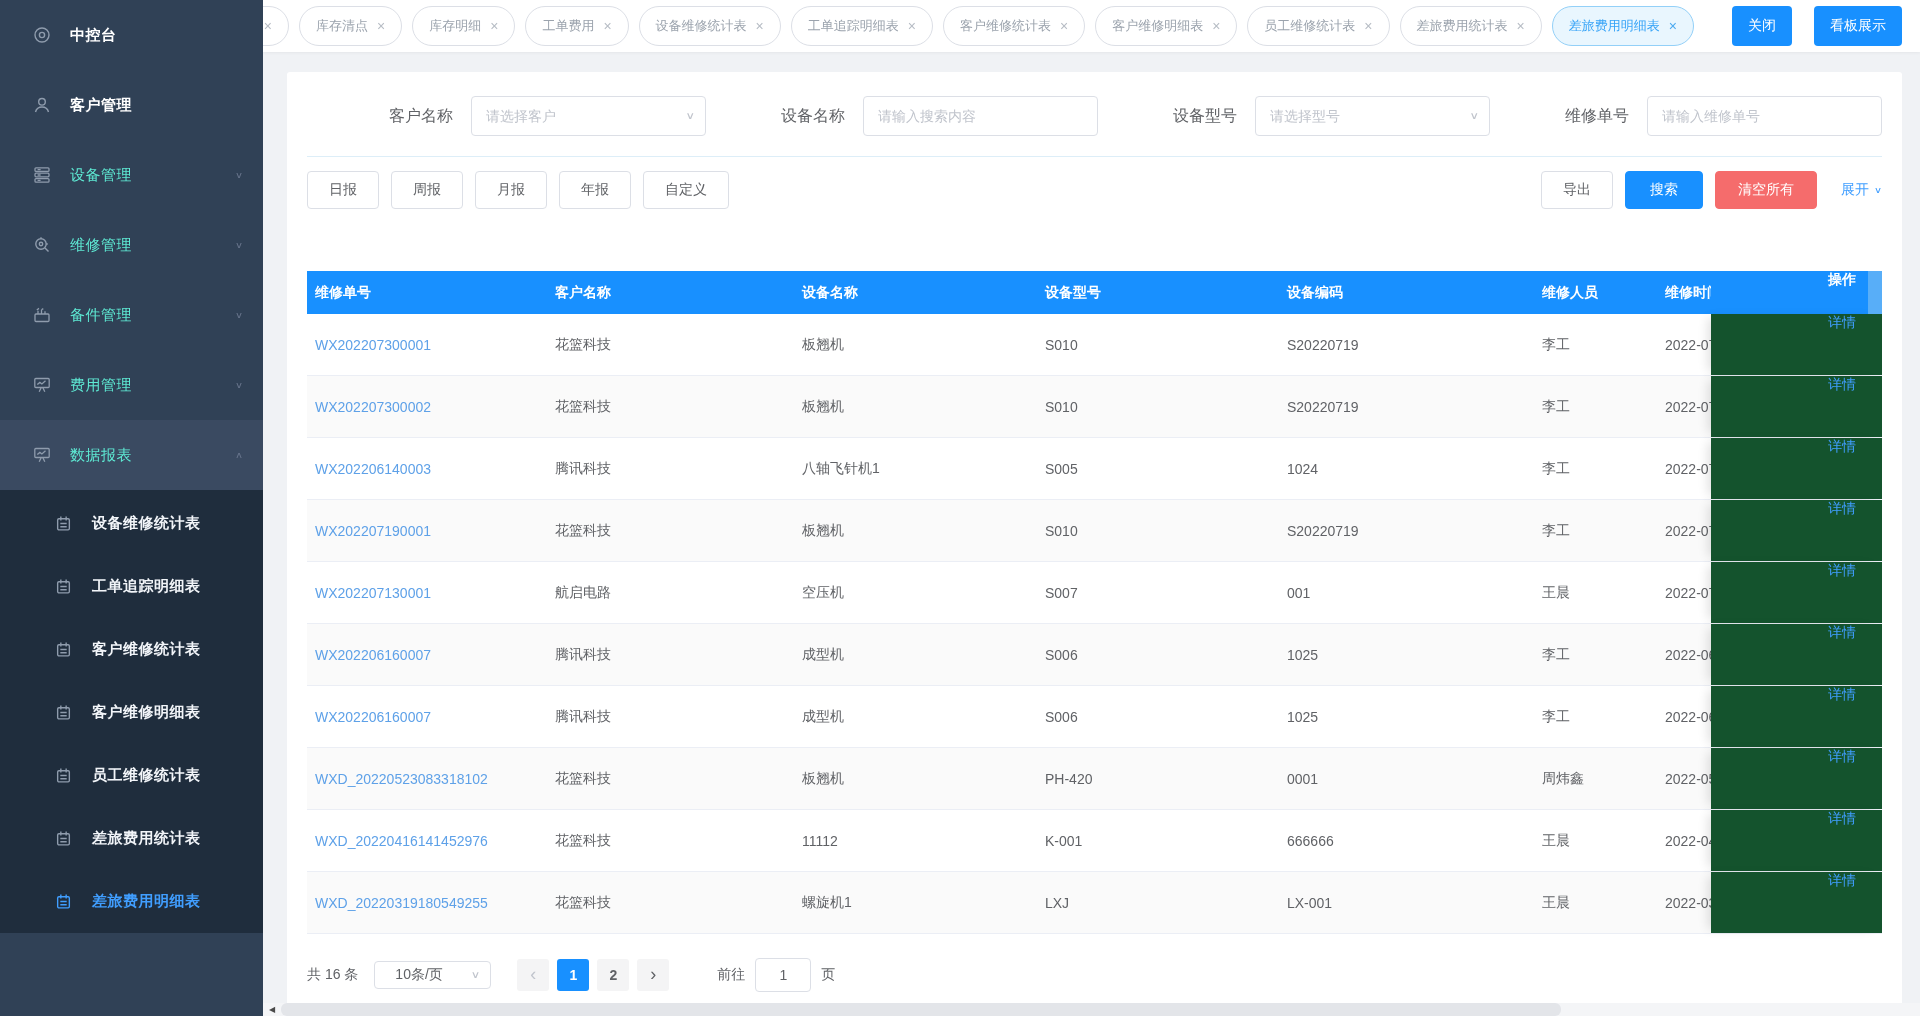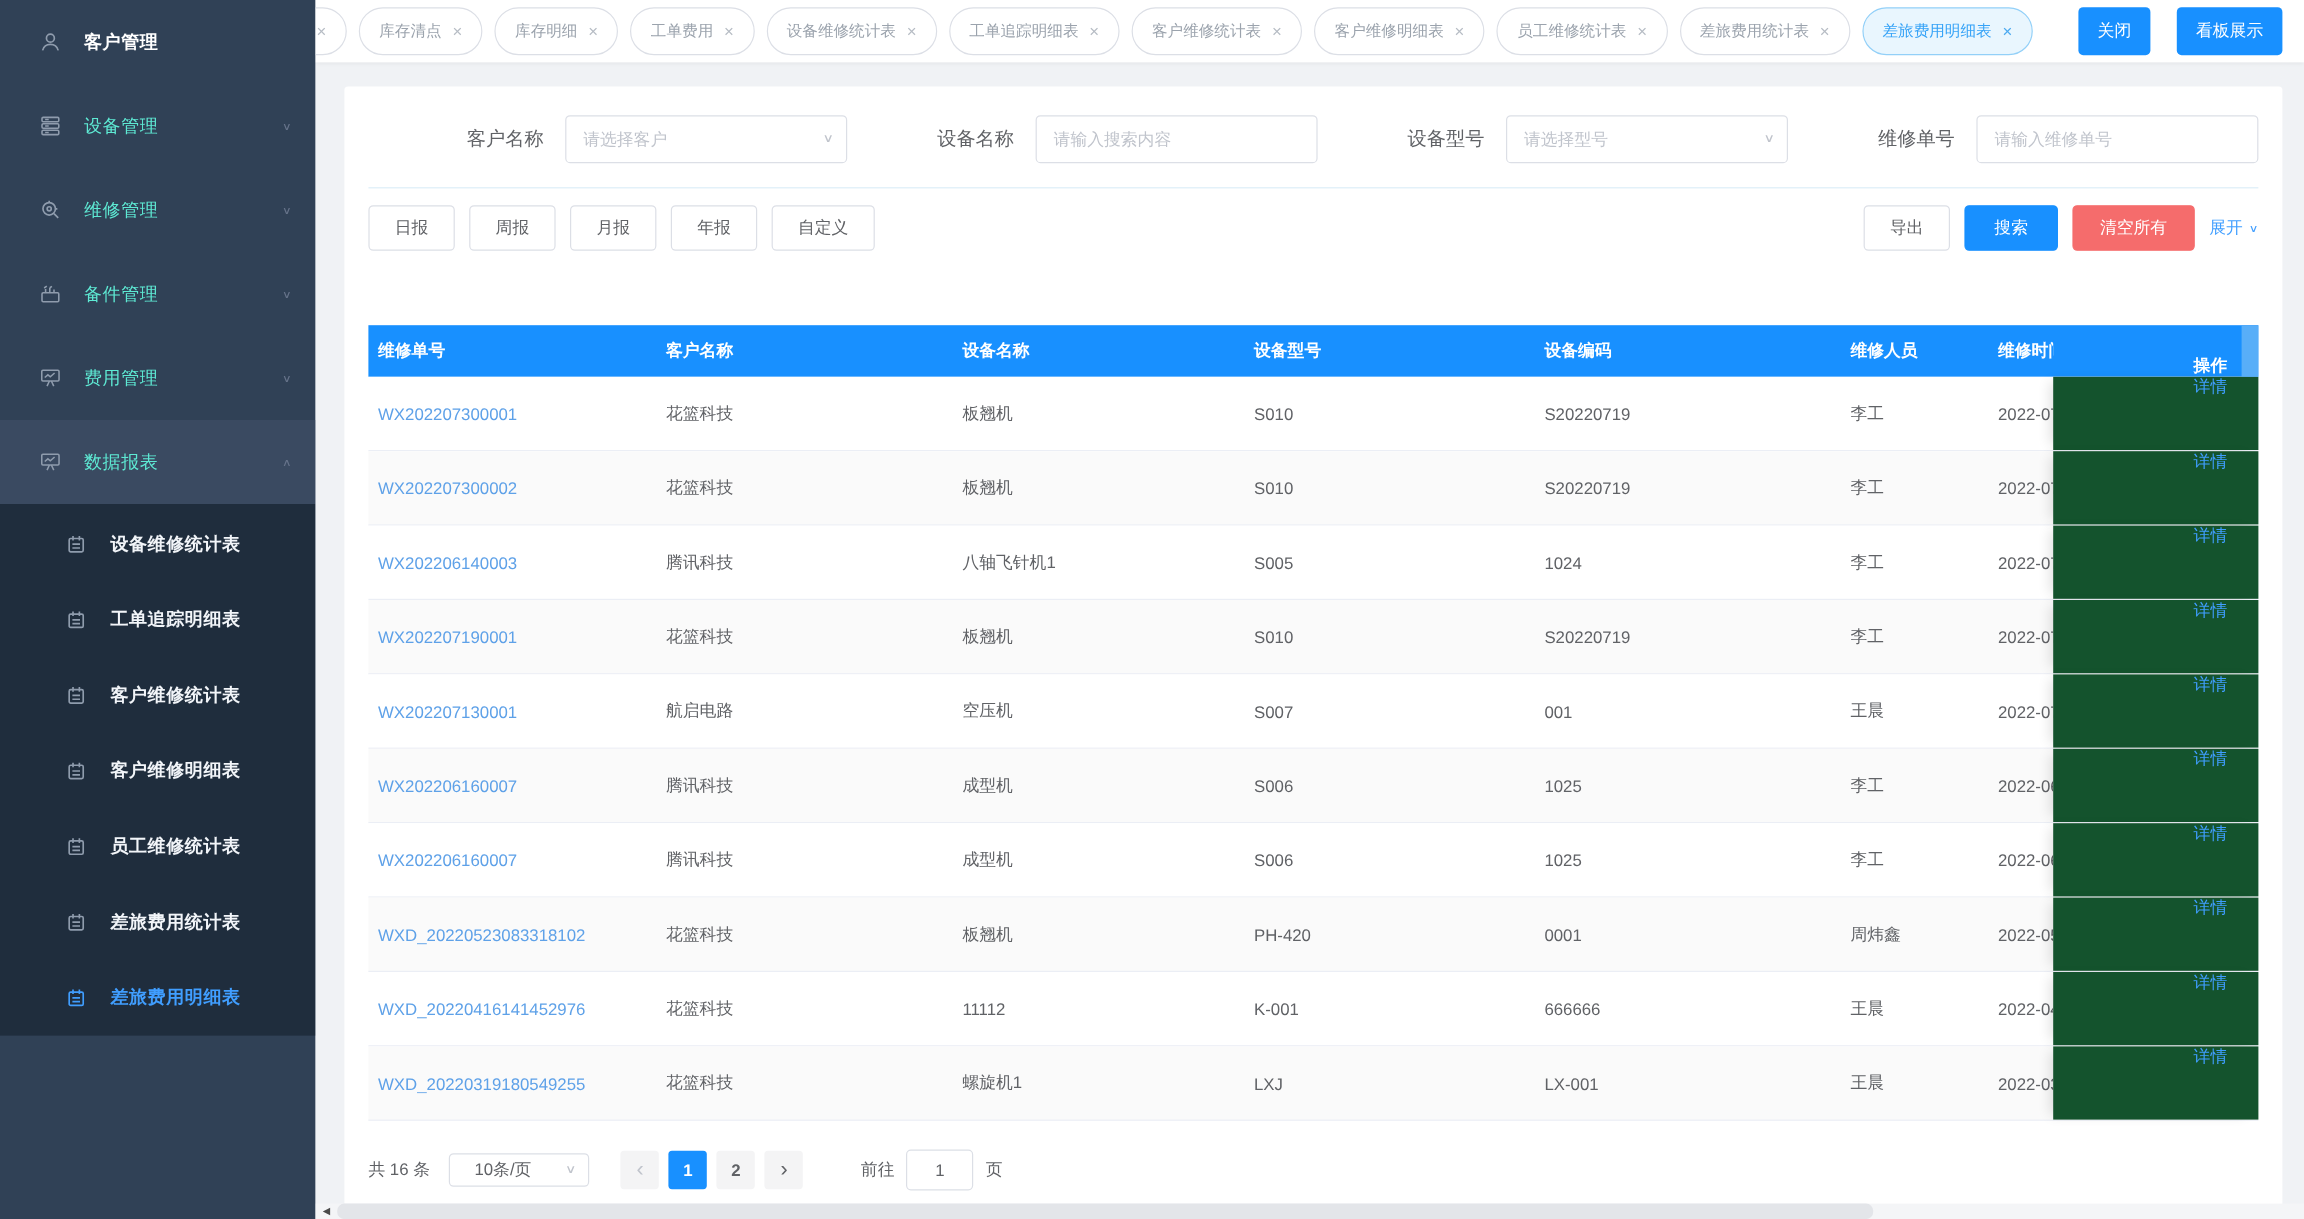--- a/index.html
+++ b/index.html
@@ -50,28 +50,28 @@
   .sel-arrow { position: absolute; right: 11px; top: 50%; transform: translateY(-54%) scaleY(.75); font-size: 13px; color: #c0c4cc; pointer-events: none; }
   .filter-divider { height: 1px; background: #ddeef8; margin-top: 20px; }
 
   
   .btn-row { display: flex; align-items: center; justify-content: space-between; margin-top: 14px; }
   .btn-row-left { display: flex; gap: 12px; }
   .btn-row-right { display: flex; gap: 12px; align-items: center; }
   .btn { height: 38px; border: 1px solid #dcdfe6; background: #fff; border-radius: 4px; color: #606266; font-size: 14px; padding: 0 21px; cursor: pointer; font-family: inherit; white-space: nowrap; }
   .btn.primary { background: #1890ff; border-color: #1890ff; color: #fff; padding: 0 24px; }
   .btn.danger { background: #f56c6c; border-color: #f56c6c; color: #fff; padding: 0 22px; }
-  .expand-link { color: #409eff; font-size: 14px; cursor: pointer; display: flex; align-items: center; gap: 5px; margin-left: 0; }
+  .expand-link { color: #409eff; font-size: 14px; cursor: pointer; display: flex; align-items: center; gap: 5px; margin-left: 12px; }
   .expand-link .exp-arrow { font-size: 11px; transform: scaleY(.8); }
 
   
   .table { margin-top: 62px; --cols: 240px 247px 243px 242px 255px 123px 54px minmax(0,1fr); }
   .thead { display: grid; grid-template-columns: var(--cols); background: #1890ff; height: 43px; align-items: center; }
   .th { color: #fff; font-size: 14px; font-weight: 700; padding-left: 8px; white-space: nowrap; overflow: hidden; }
-  .th-action { position: relative; height: 100%; display: flex; align-items: flex-end; justify-content: flex-end; padding-right: 26px; }
+  .th-action { position: relative; height: 100%; display: flex; align-items: flex-start; justify-content: flex-end; padding-right: 26px; }
   .th-gutter { position: absolute; right: 0; top: 0; width: 14px; height: 100%; background: #58aef8; }
   .trow { display: grid; grid-template-columns: var(--cols); height: 62px; align-items: center; border-bottom: 1px solid #ebeef5; background: #fff; }
   .trow:nth-child(even) { background: #fafafa; }
   .td { font-size: 14px; color: #606266; padding-left: 8px; white-space: nowrap; overflow: hidden; }
   .td.link { color: #5ea1e8; cursor: pointer; }
   .td.time { padding-right: 0; }
   .td.action { height: 100%; background: #14532d; box-shadow: -7px 0 10px -4px rgba(0,0,0,.12); display: flex; align-items: flex-start; justify-content: flex-end; padding-right: 26px; }
   .td.action a { color: #409eff; font-size: 14px; text-decoration: none; cursor: pointer; }
 
   
@@ -92,20 +92,29 @@
   .hscroll-arrow { width: 18px; height: 13px; display: flex; align-items: center; justify-content: center; font-size: 8px; color: #4a4a4a; cursor: pointer; flex: 0 0 18px; }
   .hscroll-thumb { height: 13px; width: 1280px; background: #e3e5e9; border-radius: 6px; cursor: grab; }
 </style>
 </head>
 <body>
 
 <div class="app">
 
   <aside class="sidebar">
 
+    <div class="nav-item bright">
+      <span class="nav-icon">
+        <svg viewBox="0 0 20 20" fill="none" stroke="currentColor" stroke-width="1.4">
+            <circle cx="10" cy="10" r="7"></circle>
+            <circle cx="10" cy="10" r="2.6"></circle>
+          </svg>
+      </span>
+      <span class="nav-label">中控台</span>
+    </div>
 
 
     <div class="nav-item bright">
       <span class="nav-icon">
         <svg viewBox="0 0 20 20" fill="none" stroke="currentColor" stroke-width="1.4">
             <circle cx="10" cy="6.8" r="3.3"></circle>
             <path d="M3.5 17c.9-3.4 3.4-5 6.5-5s5.6 1.6 6.5 5"></path>
           </svg>
       </span>
       <span class="nav-label">客户管理</span>

